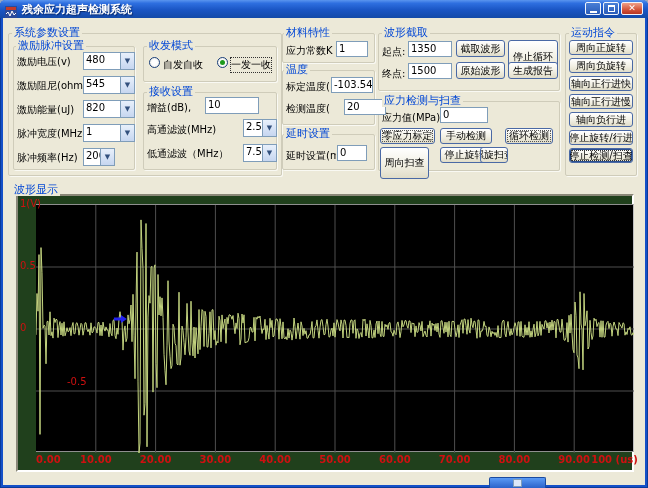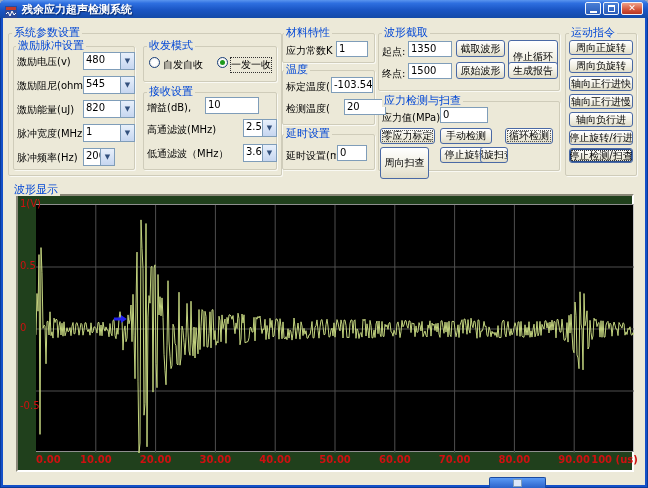--- a/index.html
+++ b/index.html
@@ -127,21 +127,21 @@
   <span class="caption" style="left:147px;top:86px">接收设置</span>
   <span class="lbl" style="left:147px;top:101px">增益(dB),</span>
   <div class="tbox" style="left:205px;top:97px;width:54px;height:17px">10</div>
   <span class="lbl" style="left:147px;top:123px">高通滤波(MHz)</span>
   <div class="combo" style="left:243px;top:119px;width:34px;height:18px">
     <span class="val">2.5</span>
     <span class="arrow">▼</span>
   </div>
   <span class="lbl" style="left:147px;top:147px">低通滤波（MHz）</span>
   <div class="combo" style="left:243px;top:144px;width:34px;height:18px">
-    <span class="val">3.6</span>
+    <span class="val">7.5</span>
     <span class="arrow">▼</span>
   </div>
 
   <div class="group" style="left:282px;top:33px;width:93px;height:30px"></div>
   <span class="caption" style="left:284px;top:27px">材料特性</span>
   <span class="lbl" style="left:286px;top:44px">应力常数K</span>
   <div class="tbox" style="left:336px;top:41px;width:32px;height:16px">1</div>
 
   <div class="group" style="left:282px;top:70px;width:93px;height:55px"></div>
   <span class="caption" style="left:284px;top:64px">温度</span>
@@ -193,21 +193,21 @@
       <svg id="wave-svg" width="598" height="248" viewBox="0 0 598 248">
         <path id="gridpath" stroke="#4f4f4f" stroke-width="1" fill="none" d="M59.8 0 L59.8 248 M119.6 0 L119.6 248 M179.4 0 L179.4 248 M239.2 0 L239.2 248 M299.0 0 L299.0 248 M358.8 0 L358.8 248 M418.6 0 L418.6 248 M478.4 0 L478.4 248 M538.2 0 L538.2 248 M0 62.0 L598 62.0 M0 124.0 L598 124.0 M0 186.0 L598 186.0 "></path>
         <path id="wavepath" stroke="#c3d47f" stroke-width="1" fill="none" d="M0 129.9 L1 88.5 L2 106.2 L3 49.6 L4 229.4 L5 42.6 L6 67.7 L7 123.3 L8 120.2 L9 121.1 L10 158.8 L11 116.6 L12 116.2 L13 130.0 L14 106.8 L15 130.7 L16 126.8 L17 133.1 L18 113.1 L19 117.5 L20 114.2 L21 114.8 L22 132.6 L23 120.9 L24 116.6 L25 130.0 L26 118.2 L27 131.2 L28 116.8 L29 130.8 L30 127.3 L31 122.7 L32 126.7 L33 126.0 L34 122.6 L35 130.7 L36 121.2 L37 117.5 L38 128.9 L39 128.6 L40 118.6 L41 117.7 L42 121.4 L43 130.2 L44 124.0 L45 118.3 L46 119.6 L47 130.2 L48 125.2 L49 117.8 L50 117.8 L51 124.3 L52 126.8 L53 124.2 L54 130.2 L55 117.8 L56 127.8 L57 127.0 L58 121.8 L59 122.2 L60 123.7 L61 128.1 L62 117.6 L63 117.5 L64 130.6 L65 120.0 L66 130.8 L67 117.1 L68 123.3 L69 126.1 L70 121.9 L71 125.2 L72 124.8 L73 131.8 L74 118.5 L75 128.2 L76 130.8 L77 115.5 L78 114.8 L79 130.6 L80 133.7 L81 123.0 L82 129.3 L83 114.0 L84 106.7 L85 114.7 L86 115.4 L87 145.1 L88 126.1 L89 120.9 L90 136.7 L91 133.2 L92 109.9 L93 118.8 L94 114.9 L95 100.0 L96 136.7 L97 89.3 L98 130.1 L99 173.7 L100 98.9 L101 47.1 L102 176.1 L103 248.0 L104 238.0 L105 14.9 L106 43.4 L107 63.7 L108 210.2 L109 198.4 L110 18.5 L111 241.8 L112 112.1 L113 90.6 L114 98.2 L115 62.0 L116 61.4 L117 187.1 L118 63.1 L119 59.8 L120 158.4 L121 182.7 L122 69.5 L123 110.0 L124 91.7 L125 110.9 L126 92.9 L127 112.4 L128 149.4 L129 165.8 L130 179.8 L131 140.9 L132 75.7 L133 136.0 L134 151.2 L135 163.6 L136 160.7 L137 119.2 L138 122.1 L139 138.3 L140 140.7 L141 159.1 L142 159.9 L143 87.2 L144 160.2 L145 153.1 L146 121.1 L147 125.3 L148 137.3 L149 149.8 L150 132.7 L151 98.4 L152 127.0 L153 146.1 L154 150.3 L155 96.2 L156 137.9 L157 150.9 L158 122.0 L159 153.0 L160 122.5 L161 134.1 L162 148.9 L163 104.5 L164 144.6 L165 121.7 L166 104.6 L167 106.0 L168 141.5 L169 106.3 L170 111.4 L171 142.1 L172 141.9 L173 128.6 L174 106.8 L175 142.9 L176 104.9 L177 104.7 L178 134.7 L179 125.5 L180 140.2 L181 136.3 L182 137.9 L183 111.2 L184 115.5 L185 136.8 L186 109.9 L187 123.5 L188 118.4 L189 114.0 L190 138.3 L191 112.4 L192 118.8 L193 110.0 L194 109.8 L195 111.3 L196 114.3 L197 110.5 L198 120.8 L199 128.7 L200 117.9 L201 123.5 L202 108.2 L203 113.5 L204 139.8 L205 134.1 L206 109.0 L207 118.1 L208 109.8 L209 137.8 L210 137.3 L211 136.9 L212 136.5 L213 132.9 L214 122.6 L215 122.5 L216 126.9 L217 127.1 L218 112.3 L219 135.9 L220 112.3 L221 114.2 L222 111.4 L223 113.0 L224 111.0 L225 120.5 L226 128.5 L227 123.9 L228 124.6 L229 114.3 L230 134.6 L231 120.5 L232 127.5 L233 134.1 L234 113.3 L235 122.7 L236 115.3 L237 131.9 L238 131.0 L239 121.4 L240 114.0 L241 114.0 L242 116.9 L243 134.2 L244 113.7 L245 121.7 L246 133.8 L247 116.9 L248 132.7 L249 134.0 L250 131.7 L251 134.7 L252 123.7 L253 133.1 L254 125.1 L255 126.8 L256 135.1 L257 128.4 L258 113.0 L259 121.6 L260 133.8 L261 125.9 L262 118.0 L263 126.8 L264 134.2 L265 116.8 L266 120.9 L267 130.6 L268 123.3 L269 129.2 L270 125.7 L271 133.2 L272 133.1 L273 129.8 L274 129.8 L275 124.4 L276 116.5 L277 132.8 L278 132.9 L279 122.2 L280 120.6 L281 114.9 L282 125.3 L283 133.2 L284 122.0 L285 115.2 L286 114.6 L287 121.4 L288 129.8 L289 129.3 L290 119.5 L291 114.2 L292 121.0 L293 132.1 L294 131.6 L295 125.2 L296 123.1 L297 130.9 L298 117.8 L299 132.2 L300 122.3 L301 114.6 L302 117.9 L303 123.0 L304 125.9 L305 114.9 L306 119.2 L307 133.0 L308 115.1 L309 115.2 L310 120.4 L311 132.7 L312 132.0 L313 132.8 L314 118.4 L315 115.0 L316 115.0 L317 128.3 L318 115.9 L319 114.8 L320 133.3 L321 123.8 L322 125.9 L323 133.5 L324 128.7 L325 127.5 L326 132.1 L327 114.2 L328 115.8 L329 114.1 L330 131.0 L331 118.8 L332 125.2 L333 133.0 L334 115.4 L335 120.4 L336 132.9 L337 132.8 L338 125.1 L339 132.5 L340 118.9 L341 116.0 L342 128.7 L343 116.0 L344 128.7 L345 131.7 L346 116.4 L347 131.2 L348 131.5 L349 119.3 L350 121.8 L351 119.8 L352 124.4 L353 118.0 L354 117.5 L355 126.9 L356 127.6 L357 131.2 L358 125.2 L359 128.4 L360 129.7 L361 119.0 L362 116.9 L363 122.6 L364 132.6 L365 126.7 L366 115.4 L367 121.8 L368 119.9 L369 115.6 L370 115.7 L371 120.7 L372 123.2 L373 115.9 L374 116.0 L375 127.6 L376 117.8 L377 118.9 L378 118.4 L379 131.7 L380 120.9 L381 127.4 L382 126.9 L383 117.6 L384 120.5 L385 126.0 L386 116.4 L387 131.7 L388 128.5 L389 125.9 L390 130.4 L391 132.0 L392 119.9 L393 123.3 L394 115.8 L395 131.1 L396 118.1 L397 120.4 L398 119.0 L399 125.5 L400 118.5 L401 126.9 L402 118.1 L403 129.2 L404 132.4 L405 116.0 L406 115.7 L407 122.2 L408 128.3 L409 117.1 L410 127.1 L411 117.3 L412 131.9 L413 116.2 L414 129.6 L415 131.7 L416 116.4 L417 116.4 L418 116.5 L419 124.6 L420 131.8 L421 127.2 L422 119.8 L423 132.5 L424 120.2 L425 117.2 L426 114.7 L427 128.3 L428 114.2 L429 114.0 L430 120.6 L431 129.3 L432 114.6 L433 124.7 L434 128.1 L435 113.2 L436 119.8 L437 122.7 L438 116.0 L439 116.5 L440 124.8 L441 133.3 L442 114.9 L443 115.2 L444 132.3 L445 125.8 L446 126.3 L447 123.6 L448 116.4 L449 121.5 L450 121.1 L451 130.6 L452 131.5 L453 121.9 L454 125.1 L455 131.8 L456 126.3 L457 128.7 L458 127.2 L459 130.4 L460 127.4 L461 132.3 L462 120.6 L463 132.4 L464 132.5 L465 132.6 L466 118.0 L467 115.4 L468 115.6 L469 128.9 L470 131.9 L471 122.4 L472 116.5 L473 125.7 L474 130.7 L475 123.8 L476 129.8 L477 127.5 L478 122.5 L479 117.7 L480 121.5 L481 130.7 L482 117.1 L483 116.8 L484 131.4 L485 116.4 L486 130.7 L487 132.0 L488 132.2 L489 119.8 L490 130.2 L491 122.5 L492 130.2 L493 116.7 L494 132.3 L495 125.8 L496 132.1 L497 124.2 L498 119.2 L499 131.8 L500 128.0 L501 116.4 L502 130.9 L503 127.7 L504 116.4 L505 130.4 L506 119.4 L507 121.9 L508 124.0 L509 115.9 L510 115.8 L511 123.0 L512 117.7 L513 128.0 L514 117.0 L515 125.3 L516 115.1 L517 125.0 L518 116.5 L519 116.8 L520 132.9 L521 114.6 L522 114.5 L523 121.0 L524 127.1 L525 127.1 L526 114.1 L527 124.2 L528 134.9 L529 135.4 L530 132.4 L531 117.6 L532 137.1 L533 110.3 L534 128.1 L535 109.2 L536 128.4 L537 144.6 L538 147.8 L539 97.0 L540 110.3 L541 149.9 L542 152.9 L543 163.7 L544 86.8 L545 119.0 L546 124.4 L547 164.9 L548 88.5 L549 120.8 L550 115.5 L551 105.8 L552 144.0 L553 141.5 L554 115.3 L555 127.3 L556 134.5 L557 131.0 L558 113.2 L559 115.7 L560 114.2 L561 121.6 L562 118.4 L563 117.5 L564 132.1 L565 115.7 L566 132.3 L567 115.8 L568 132.1 L569 132.0 L570 120.1 L571 117.4 L572 116.3 L573 123.5 L574 118.1 L575 119.7 L576 131.2 L577 121.9 L578 117.0 L579 120.1 L580 124.1 L581 124.0 L582 130.6 L583 117.5 L584 119.4 L585 121.2 L586 123.1 L587 117.8 L588 118.6 L589 130.2 L590 126.8 L591 129.5 L592 123.3 L593 124.6 L594 121.8 L595 129.6 L596 130.2 L597 127.7 L598 130.0"></path>
         <path id="marker" fill="#2222ee" d="M77.896 112.58 h7 v-2.5 l6 4 l-6 4 v-2.5 h-7 z"></path>
       </svg>
     </div>
     <div class="ylabels" id="ylabels">
           <span style="top: 2px;">1(V)</span>
           <span style="top: 64px;">0.5</span>
           <span style="top: 126px;">0</span>
-          <span style="top: 204px;">-0.5</span>
+          <span style="top: 180px; margin-left: 47px;">-0.5</span>
         </div>
     <div class="xlabels" id="xlabels">
           <span style="left: 18px; transform: none;">0.00</span>
           <span style="left: 77.8px; transform: translateX(-50%);">10.00</span>
           <span style="left: 137.6px; transform: translateX(-50%);">20.00</span>
           <span style="left: 197.4px; transform: translateX(-50%);">30.00</span>
           <span style="left: 257.2px; transform: translateX(-50%);">40.00</span>
           <span style="left: 317px; transform: translateX(-50%);">50.00</span>
           <span style="left: 376.8px; transform: translateX(-50%);">60.00</span>
           <span style="left: 436.6px; transform: translateX(-50%);">70.00</span>

